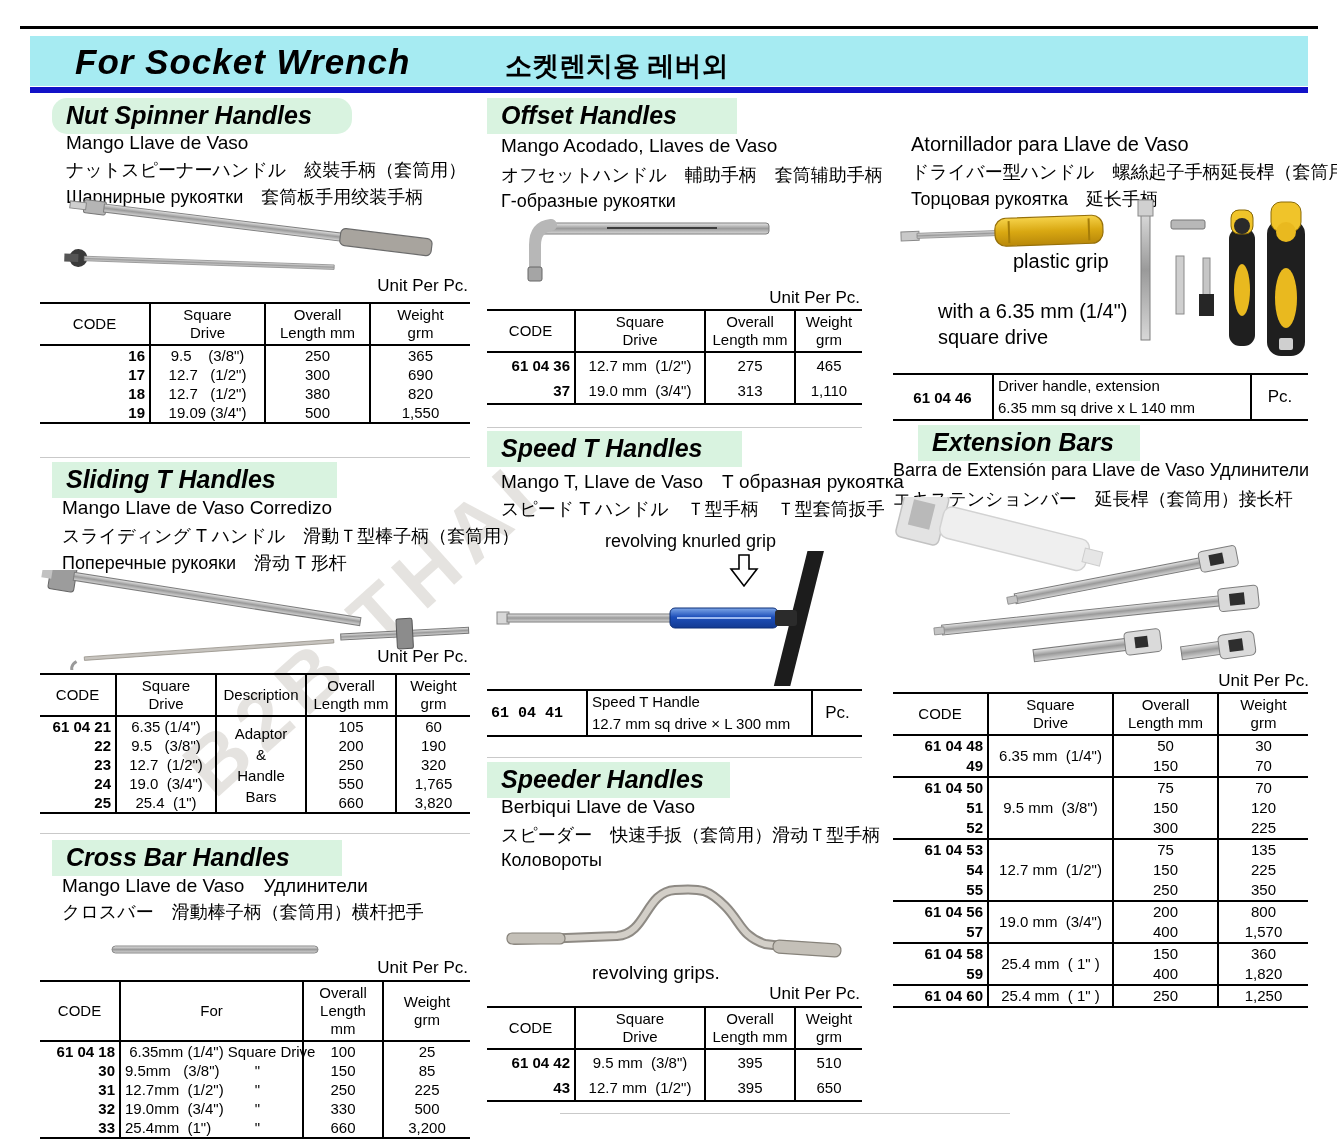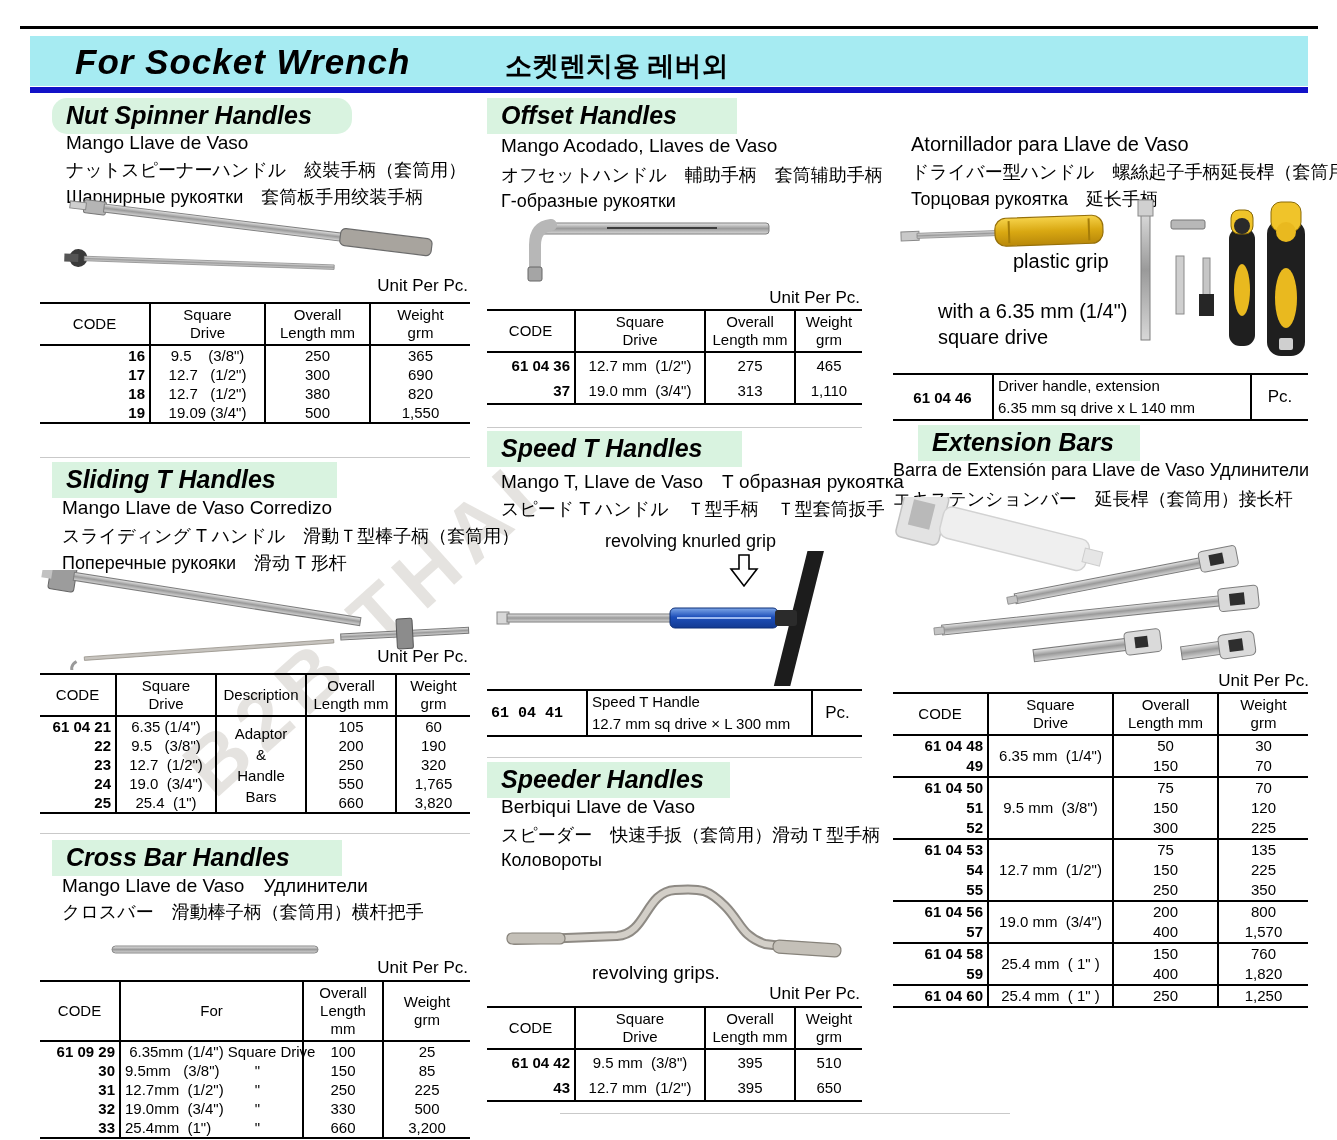--- a/index.html
+++ b/index.html
@@ -234,21 +234,21 @@
         <th class="code">CODE</th>
         <th>For</th>
         <th>Overall
 Length mm</th>
         <th>Weight
 grm</th>
       </tr>
         </thead>
       <tbody>
         <tr>
-            <td class="code">61 09 29</td>
+            <td class="code">61 04 18</td>
             <td class="forcell"><span> 6.35mm (1/4") Square Drive</span><span class="ditto"></span></td>
             <td class="num">100</td>
             <td class="num">25</td>
           </tr>
         <tr>
             <td class="code">30</td>
             <td class="forcell"><span>9.5mm   (3/8")</span><span class="ditto">"</span></td>
             <td class="num">150</td>
             <td class="num">85</td>
           </tr>
@@ -595,21 +595,21 @@
         <tr>
             <td class="code">57</td>
             <td class="num">400</td>
             <td class="num">1,570</td>
           </tr>
 
         <tr class="gsep">
             <td class="code">61 04 58</td>
             <td class="drv" rowspan="2">25.4 mm  ( 1" )</td>
             <td class="num">150</td>
-            <td class="num">760</td>
+            <td class="num">360</td>
           </tr>
         <tr>
             <td class="code">59</td>
             <td class="num">400</td>
             <td class="num">1,820</td>
           </tr>
 
         <tr class="gsep">
             <td class="code">61 04 60</td>
             <td class="drv">25.4 mm  ( 1" )</td>

